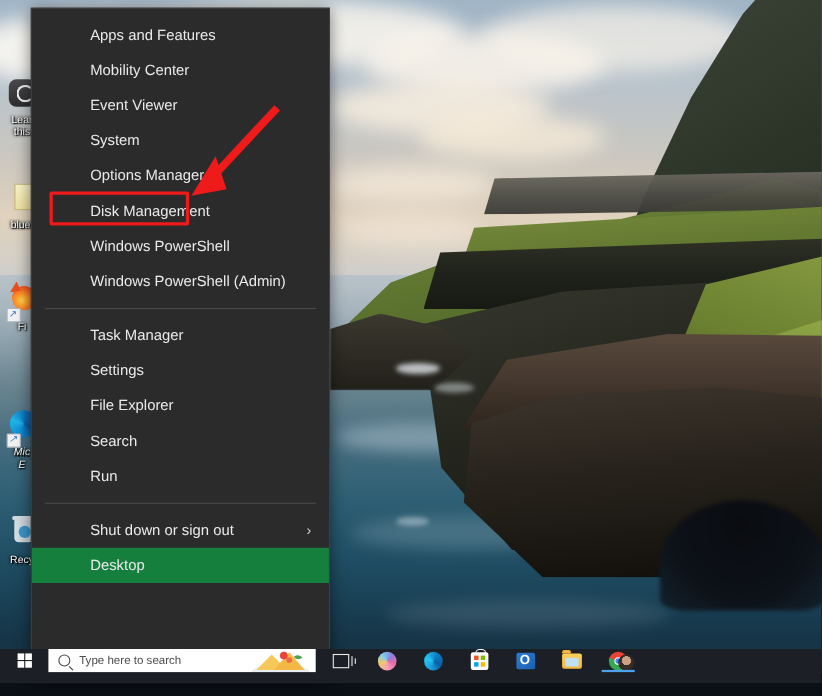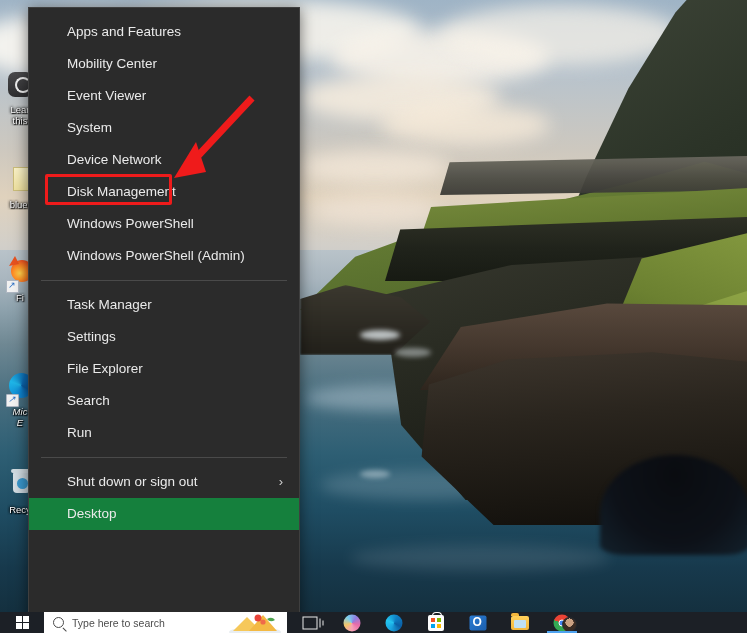--- a/index.html
+++ b/index.html
@@ -130,38 +130,38 @@
   
   .winx{
     position:absolute;left:28px;top:7px;width:270px;height:612px;
     background:#2b2b2b;border:1px solid #3f3f3f;
     box-shadow:0 2px 14px rgba(0,0,0,.55);
     color:#e8e8e8;
   }
   .winx-list{position:absolute;left:0;top:8px;width:100%;}
   .wx-item{
     position:relative;height:32px;line-height:32px;
-    padding-left:38px;padding-right:16px;font-size:13.5px;color:#eaeaea;
+    padding-left:53px;padding-right:16px;font-size:13.5px;color:#eaeaea;
     white-space:nowrap;cursor:default;
   }
   .wx-item.selected{background:#15803d;}
   .wx-sep{height:1px;background:#4a4a4a;margin:8px 12px 8px 12px;}
   .wx-chev{position:absolute;right:16px;top:0;font-size:13px;color:#cfcfcf;}
 
   
   .redbox{
     position:absolute;left:45px;top:174px;width:127px;height:31px;
     border:3px solid #ef1b1b;border-radius:2px;box-sizing:border-box;
     pointer-events:none;
   }
   .arrow-svg{position:absolute;left:160px;top:90px;width:110px;height:95px;pointer-events:none;}
 
   
   .taskbar{
-    position:absolute;left:0;bottom:0;width:747px;height:21px;
+    position:absolute;left:0;bottom:12px;width:747px;height:31px;
     background:#1c2026;display:flex;align-items:flex-start;
   }
   .tb-start{position:relative;width:44px;height:21px;}
   .winlogo{position:absolute;left:16px;top:4px;width:13px;height:13px;
     display:grid;grid-template-columns:6px 6px;grid-template-rows:6px 6px;gap:1px;}
   .winlogo i{background:#ffffff;display:block;}
   .tb-search{
     position:relative;width:243px;height:21px;background:#ffffff;display:flex;align-items:center;
     overflow:hidden;
   }
@@ -300,21 +300,21 @@
       <div class="wx-item">
         <span>Mobility Center</span>
       </div>
       <div class="wx-item">
         <span>Event Viewer</span>
       </div>
       <div class="wx-item">
         <span>System</span>
       </div>
       <div class="wx-item">
-        <span>Device Network</span>
+        <span>Options Manager</span>
       </div>
       <div class="wx-item">
         <span>Disk Management</span>
       </div>
       <div class="wx-item">
         <span>Windows PowerShell</span>
       </div>
       <div class="wx-item">
         <span>Windows PowerShell (Admin)</span>
       </div>

